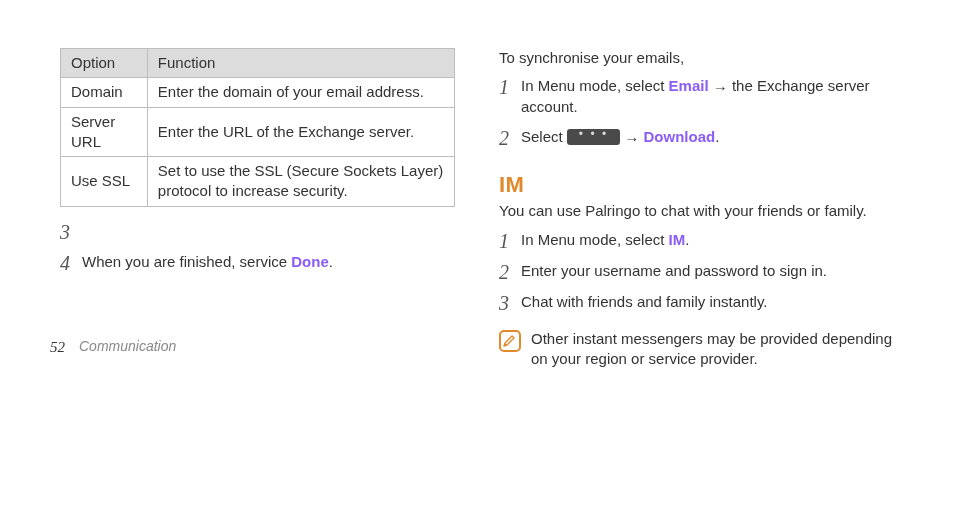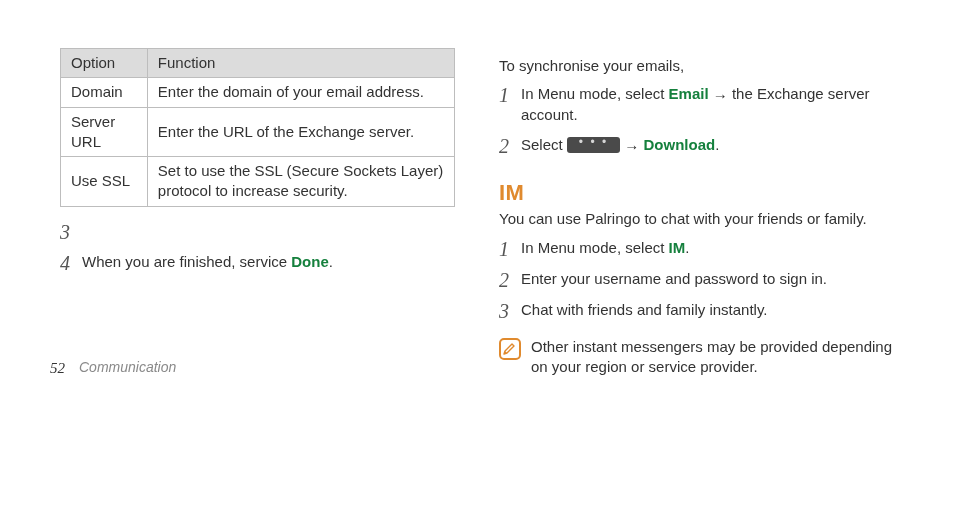--- a/index.html
+++ b/index.html
@@ -68,21 +68,21 @@
   }
   .step-body {
     flex: 1 1 auto;
   }
   .step-body p {
     margin: 0 0 6px 0;
   }
   .step-body p:last-child { margin-bottom: 0; }
   .tight { margin-top: 10px; }
 
-  b { font-weight: 700; color: #15803d; }
+  b { font-weight: 700; color: #8b5cf6; }
 
   .heading-im {
     font-weight: 700;
     color: #e08a2e;
     font-size: 22px;
     margin: 22px 0 2px 0;
     letter-spacing: 0.5px;
   }
 
   
@@ -122,21 +122,21 @@
     position: absolute;
     top: 1px; left: 1px;
     width: 16px; height: 16px;
   }
   .note-body { flex: 1 1 auto; }
 
   
   .footer {
     position: absolute;
     left: 46px;
-    bottom: 12px;
+    bottom: 33px;
     display: flex;
     align-items: center;
     gap: 10px;
   }
   .page-num {
     font-style: italic;
     font-family: Georgia, "Times New Roman", serif;
     font-size: 15px;
     color: #333;
     position: relative;
@@ -203,21 +203,21 @@
           <p>
             <span>When you are finished, service </span><b>Done</b><span>.</span>
           </p>
         </div>
       </div>
 
     </div>
 
     <div class="col">
 
-      <p style="margin:8px 0 6px 0;">To synchronise your emails,</p>
+      <p style="margin:0 0 6px 0;">To synchronise your emails,</p>
 
       <div class="step" style="margin-top:8px;">
         <div class="step-num">1</div>
         <div class="step-body">
           <p>
             <span>In Menu mode, select </span><b>Email</b><span> → the Exchange server account.</span>
           </p>
         </div>
       </div>
 

